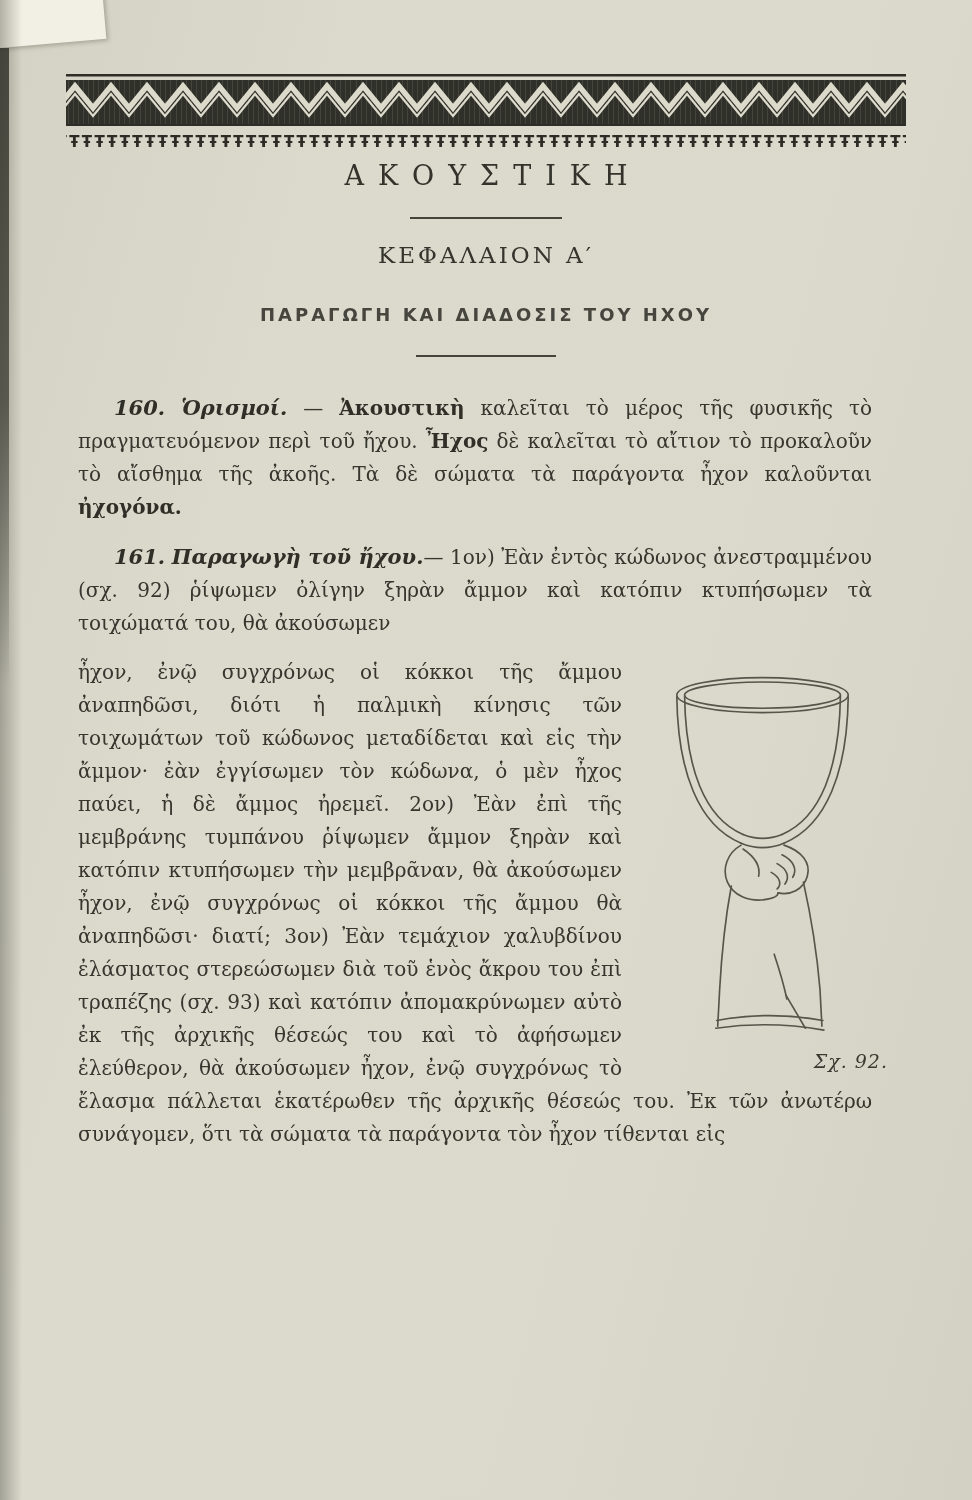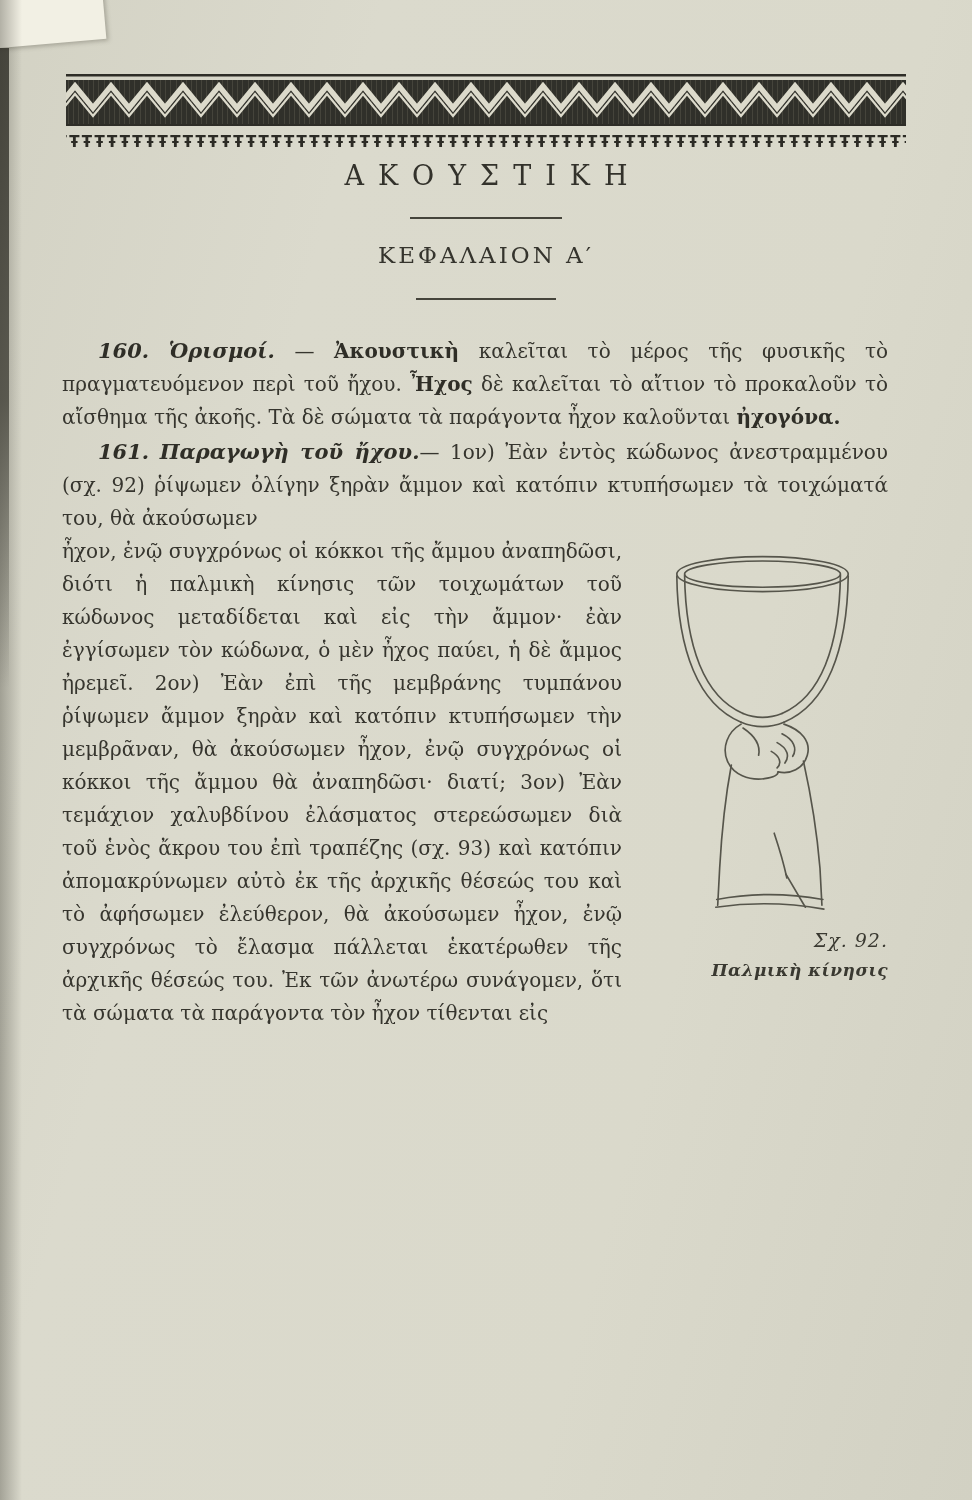--- a/index.html
+++ b/index.html
@@ -34,21 +34,21 @@
   .rule-1{width:152px}
   .rule-2{width:140px;margin-top:30px}
   .chapter-title{margin:23px 0 0;text-align:center;font-size:23px;font-weight:normal;
     letter-spacing:3px;color:#35342d}
   .chapter-subtitle{margin:36px 0 0;text-align:center;
     font-family:"DejaVu Sans","Liberation Sans",sans-serif;font-weight:bold;
     font-size:18px;letter-spacing:3px;color:#46453e}
 
   
   .text-col{margin:34px 84px 0 62px;text-align:justify;font-size:20px;line-height:33px}
-  .text-col p{margin:0}
+  .text-col p{margin:16px}
   .par-indent{text-indent:36px}
   .secnum,.sechead{font-weight:bold;font-style:italic;font-size:21px;color:#2f2e27}
   .term{font-weight:bold;color:#2f2e27}
   .s161{margin-top:1px}
 
   
   .fig{float:right;width:250px;margin:6px 0 4px 16px;text-align:right}
   .fig svg{display:block;margin:0 auto}
   .figcap{margin-top:8px;font-style:italic;color:#3a3931}
   .cap-label{font-size:19px;letter-spacing:1px}
@@ -80,20 +80,21 @@
     <div class="fringe">
       <span>ŦŦŦŦŦŦŦŦŦŦŦŦŦŦŦŦŦŦŦŦŦŦŦŦŦŦŦŦŦŦŦŦŦŦŦŦŦŦŦŦŦŦŦŦŦŦŦŦŦŦŦŦŦŦŦŦŦŦŦŦŦŦŦŦŦŦŦŦŦŦŦŦŦŦŦŦŦŦŦŦ</span>
     </div>
   </div>
 
   <h2 class="part-subtitle">ΑΚΟΥΣΤΙΚΗ</h2>
 
   <div class="rule rule-1"></div>
 
   <h3 class="chapter-title">ΚΕΦΑΛΑΙΟΝ Α′</h3>
+  <h4 class="chapter-subtitle">ΠΑΡΑΓΩΓΗ ΚΑΙ ΔΙΑΔΟΣΙΣ ΤΟΥ ΗΧΟΥ</h4>
 
   <div class="rule rule-2"></div>
 
   <div class="text-col">
 
     <p class="par-indent">
       <span class="secnum">160.</span>
       <span class="sechead">Ὁρισμοί.</span>
       <span>— </span><span class="term">Ἀκουστικὴ</span><span> καλεῖται τὸ μέρος τῆς φυσικῆς τὸ πραγματευόμενον περὶ τοῦ ἤχου. </span><span class="term">Ἦχος</span><span> δὲ καλεῖται τὸ αἴτιον τὸ προκαλοῦν τὸ αἴσθημα τῆς ἀκοῆς. Τὰ δὲ σώματα τὰ παράγοντα ἦχον καλοῦνται </span><span class="term">ἠχογόνα.</span>
     </p>
@@ -129,21 +130,20 @@
               <path d="M70,230 C64,262 60,300 58,336 L56,374"></path>
               <path d="M144,226 C152,262 158,300 161,336 L163,374"></path>
               <path d="M55,368 Q109,358 164,368"></path>
               <path d="M54,376 Q110,368 165,378"></path>
               <path d="M126,342 L146,376"></path>
               <path d="M114,300 C120,318 124,332 127,346"></path>
             </g>
           </svg>
           <figcaption class="figcap">
             <div class="cap-label">Σχ. 92.</div>
-            <div class="cap-line">Παλμικὴ κίνησις</div>
           </figcaption>
         </figure>
 
         <p>ἦχον, ἐνῷ συγχρόνως οἱ κόκκοι τῆς ἄμμου ἀναπηδῶσι, διότι ἡ παλμικὴ κίνησις τῶν τοιχωμάτων τοῦ κώδωνος μεταδίδεται καὶ εἰς τὴν ἄμμον· ἐὰν ἐγγίσωμεν τὸν κώδωνα, ὁ μὲν ἦχος παύει, ἡ δὲ ἄμμος ἠρεμεῖ. 2ον) Ἐὰν ἐπὶ τῆς μεμβράνης τυμπάνου ῥίψωμεν ἄμμον ξηρὰν καὶ κατόπιν κτυπήσωμεν τὴν μεμβρᾶναν, θὰ ἀκούσωμεν ἦχον, ἐνῷ συγχρόνως οἱ κόκκοι τῆς ἄμμου θὰ ἀναπηδῶσι· διατί; 3ον) Ἐὰν τεμάχιον χαλυβδίνου ἐλάσματος στερεώσωμεν διὰ τοῦ ἑνὸς ἄκρου του ἐπὶ τραπέζης (σχ. 93) καὶ κατόπιν ἀπομακρύνωμεν αὐτὸ ἐκ τῆς ἀρχικῆς θέσεώς του καὶ τὸ ἀφήσωμεν ἐλεύθερον, θὰ ἀκούσωμεν ἦχον, ἐνῷ συγχρόνως τὸ ἔλασμα πάλλεται ἑκατέρωθεν τῆς ἀρχικῆς θέσεώς του. Ἐκ τῶν ἀνωτέρω συνάγομεν, ὅτι τὰ σώματα τὰ παράγοντα τὸν ἦχον τίθενται εἰς</p>
       </div>
     </div>
 
   </div>
 </div>
 

